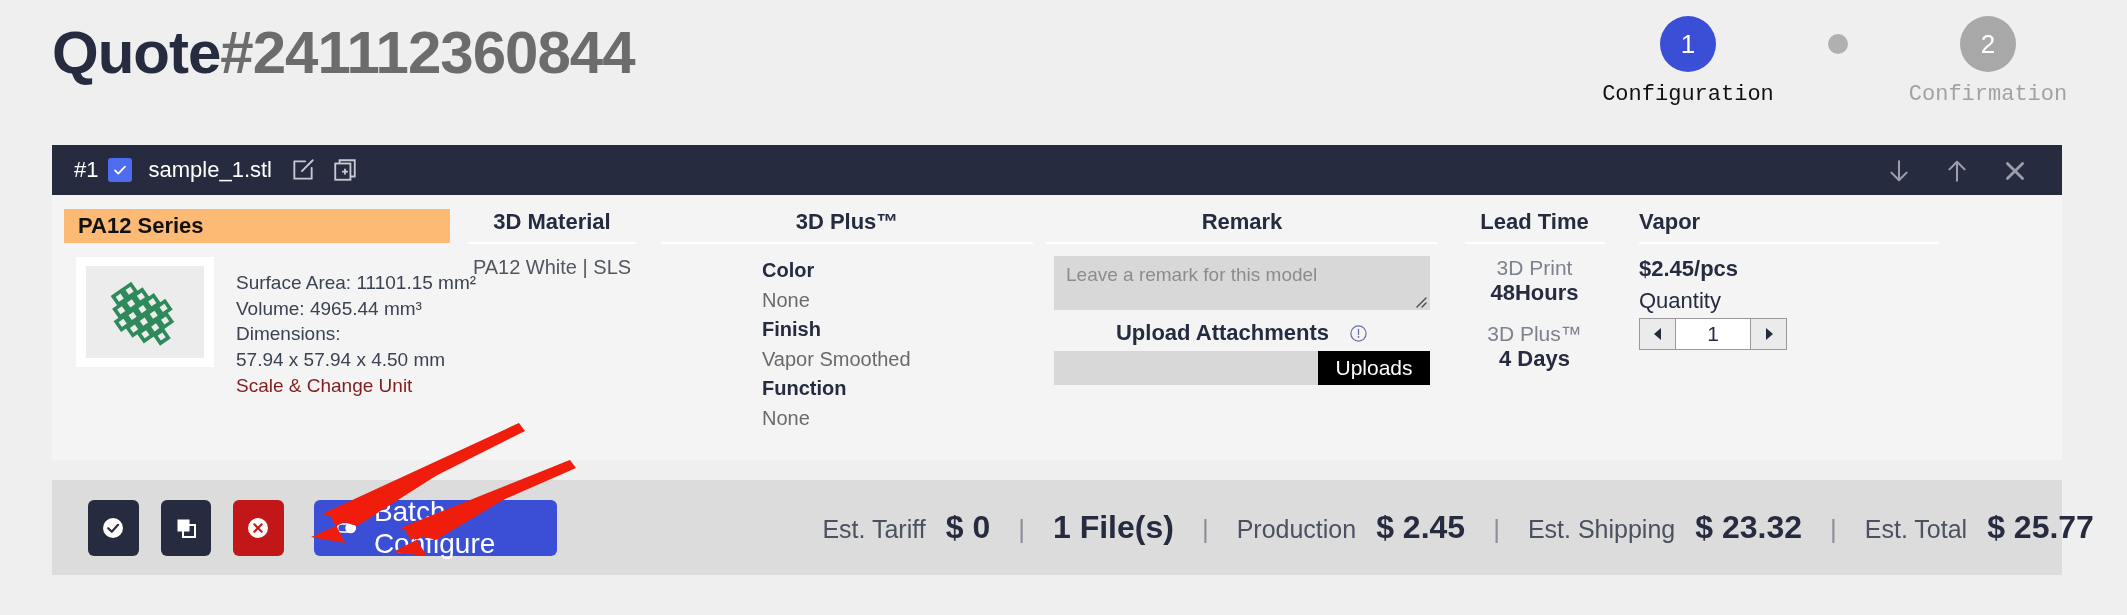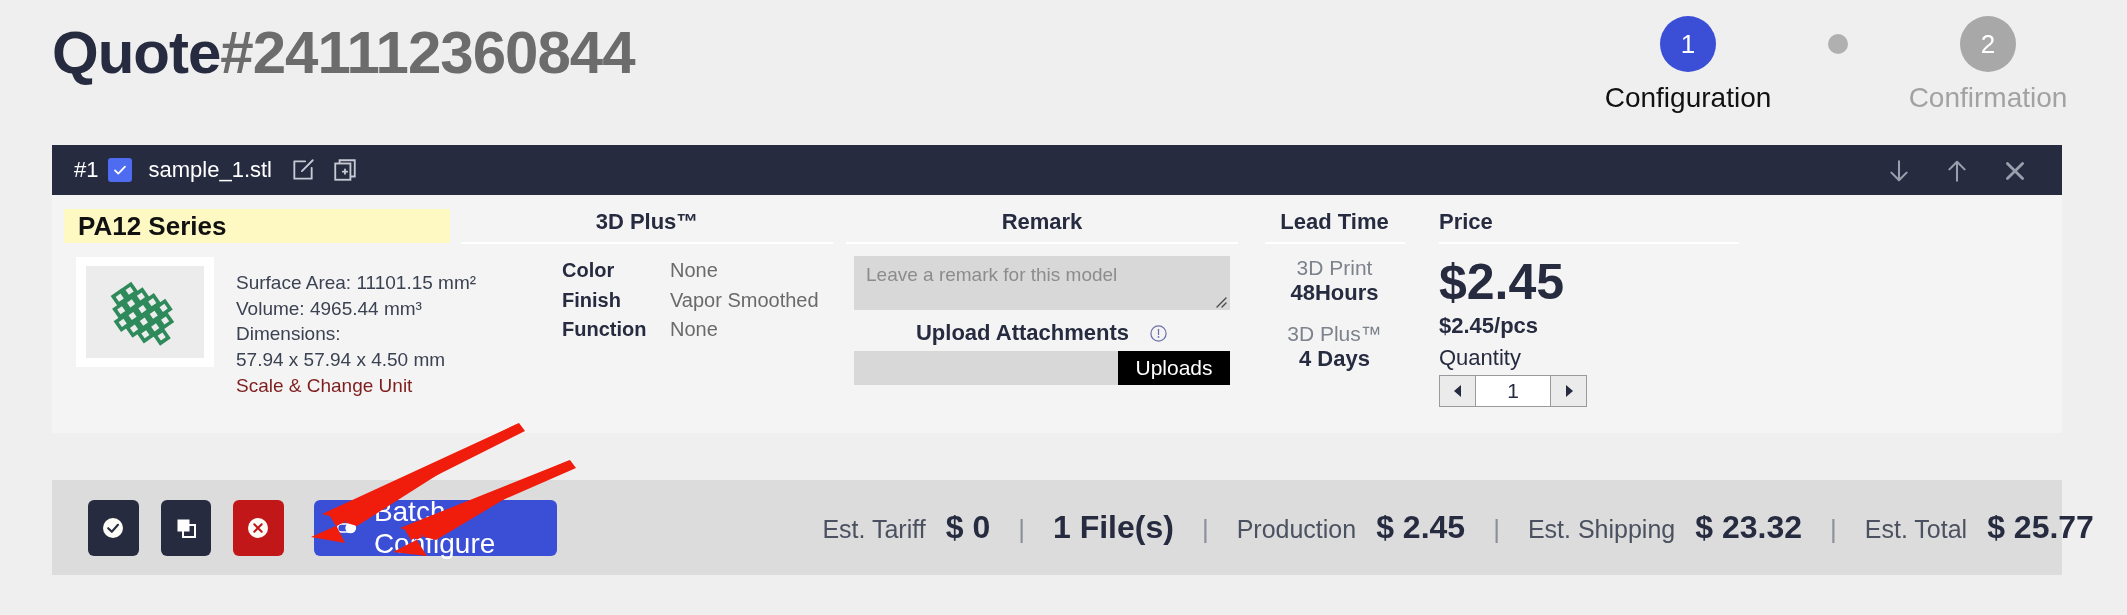--- a/index.html
+++ b/index.html
@@ -28,21 +28,21 @@
     display: flex; align-items: flex-start; gap: 0;
   }
   .step { width: 190px; display: flex; flex-direction: column; align-items: center; }
   .step-circle {
     width: 56px; height: 56px; border-radius: 50%;
     display: flex; align-items: center; justify-content: center;
     color: #ffffff; font-size: 26px; font-weight: 400;
   }
   .step-circle.active { background: #3b4ed6; }
   .step-circle.inactive { background: #a8a8a8; }
-  .step-label { margin-top: 10px; font-size: 28px; }
+  .step-label { margin-top: 10px; font-size: 22px; font-family: Liberation Mono, monospace; }
   .step-label.active { color: #111111; }
   .step-label.inactive { color: #a2a2a2; }
   .step-dot-wrap { width: 110px; height: 56px; display: flex; align-items: center; justify-content: center; }
   .step-dot { width: 20px; height: 20px; border-radius: 50%; background: #b0b0b0; }
 
   
   .card {
     position: absolute; left: 52px; top: 145px; width: 2010px;
     background: #f4f4f4;
   }
@@ -70,23 +70,23 @@
   .col { position: relative; }
   .col-head {
     text-align: center; font-size: 22px; font-weight: 700; color: #262b40;
     padding-bottom: 7px;
   }
   .col-rule { height: 2px; background: #ffffff; margin: 0 auto 12px auto; }
 
   
   .col-model { width: 400px; padding-left: 12px; }
   .series-band {
-    background: #fef9c3; height: 34px; margin: 0 2px 14px 0;
+    background: #fdba74; height: 34px; margin: 0 2px 14px 0;
     display: flex; align-items: center; padding-left: 14px;
-    font-size: 26px; font-weight: 700; color: #111111;
+    font-size: 22px; font-weight: 700; color: #111111;
   }
   .model-row { display: flex; padding-left: 12px; }
   .thumb-box {
     width: 138px; height: 110px; background: #ffffff;
     display: flex; align-items: center; justify-content: center;
     flex: none;
   }
   .thumb-inner {
     width: 118px; height: 92px; background: #ececec;
     display: flex; align-items: center; justify-content: center;
@@ -98,21 +98,21 @@
 
   
   .col-mat { width: 200px; }
   .col-mat .col-rule { width: 168px; }
   .mat-value { text-align: center; font-size: 20px; color: #51565f; white-space: nowrap; }
 
   
   .col-plus { width: 390px; }
   .col-plus .col-rule { width: 372px; }
   .plus-rows { padding-left: 110px; }
-  .plus-row { display: flex; line-height: 1.48; }
+  .plus-row { display: flex; line-height: 1.48; flex-direction: column; }
   .plus-key { width: 108px; font-size: 20px; font-weight: 700; color: #262b40; }
   .plus-val { font-size: 20px; color: #6a6a6a; }
 
   
   .col-remark { width: 400px; }
   .col-remark .col-rule { width: 392px; }
   .remark-box {
     position: relative; width: 376px; height: 54px; margin: 0 auto;
     background: #d8d8d8; padding: 8px 12px;
   }
@@ -297,20 +297,25 @@
           <div class="specs">
             <div class="spec-line">Surface Area:  11101.15 mm²</div>
             <div class="spec-line">Volume:  4965.44 mm³</div>
             <div class="spec-line">Dimensions:</div>
             <div class="spec-line">57.94 x 57.94 x 4.50 mm</div>
             <div class="spec-link">Scale &amp; Change Unit</div>
           </div>
         </div>
       </div>
 
+      <div class="col col-mat">
+        <div class="col-head">3D Material</div>
+        <div class="col-rule"></div>
+        <div class="mat-value">PA12 White | SLS</div>
+      </div>
 
       <div class="col col-plus">
         <div class="col-head">3D Plus™</div>
         <div class="col-rule"></div>
         <div class="plus-rows">
           <div class="plus-row">
             <span class="plus-key">Color</span>
             <span class="plus-val">None</span>
           </div>
           <div class="plus-row">
@@ -355,23 +360,22 @@
         <div class="col-head">Lead Time</div>
         <div class="col-rule"></div>
         <div class="lead-sub">3D Print</div>
         <div class="lead-val">48Hours</div>
         <div class="lead-gap"></div>
         <div class="lead-sub">3D Plus™</div>
         <div class="lead-val">4 Days</div>
       </div>
 
       <div class="col col-price">
-        <div class="col-head">Price</div>
+        <div class="col-head">Vapor</div>
         <div class="col-rule"></div>
-        <div class="price-big">$2.45</div>
         <div class="price-unit">$2.45/pcs</div>
         <div class="qty-label">Quantity</div>
         <div class="qty-stepper">
           <div class="qty-btn">
             <svg viewBox="0 0 14 16">
               <path d="M10 2 L3 8 L10 14 Z" fill="#262b40"></path>
             </svg>
           </div>
           <div class="qty-value">1</div>
           <div class="qty-btn right">

